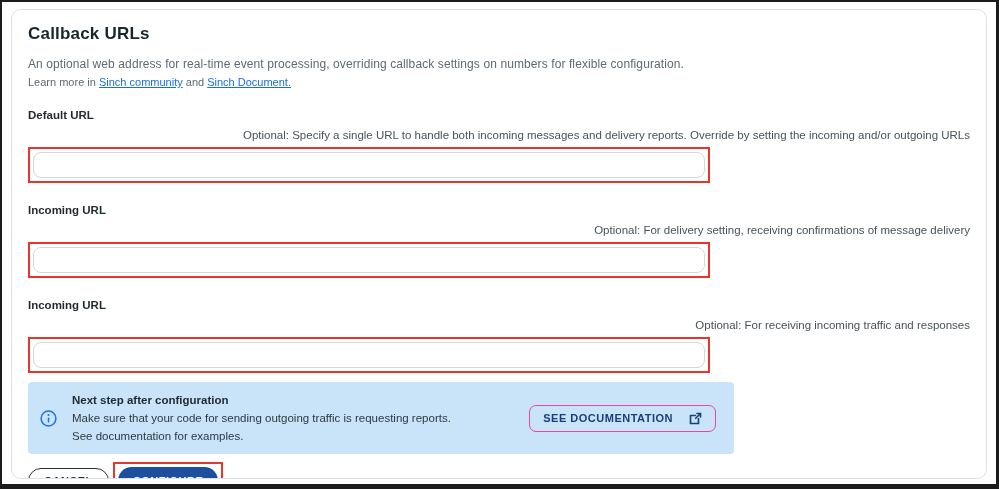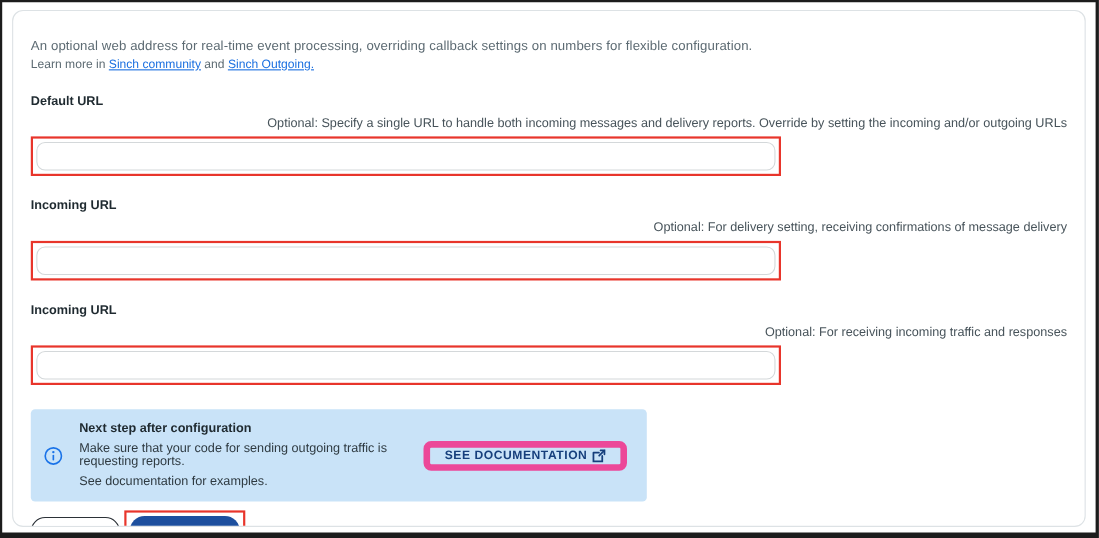--- a/index.html
+++ b/index.html
@@ -75,22 +75,22 @@
     border: 1px solid #d4d8da;
     border-radius: 8px;
     background: #ffffff;
     font-family: "Liberation Sans", sans-serif;
     font-size: 12px;
     color: #1f2a30;
     padding: 0 10px;
     outline: none;
   }
   .info-box {
-    margin-top: 22px;
-    width: 560px;
+    margin-top: 9px;
+    width: 706px;
     background: #c9e3f8;
     border-radius: 4px;
     padding: 12px 18px 12px 11px;
     display: flex;
     align-items: center;
   }
   .info-icon-col {
     width: 18px;
     margin-right: 15px;
     display: flex;
@@ -106,23 +106,23 @@
   }
   .info-line {
     font-size: 11.5px;
     color: #2e3a41;
     margin-top: 6px;
   }
   .see-doc-btn {
     flex: 0 0 auto;
     display: inline-flex;
     align-items: center;
-    gap: 4px;
+    gap: 16px;
     background: transparent;
-    border: 6px solid #ec4899;
+    border: 1px solid #ec4899;
     border-radius: 7px;
     color: #163f7c;
     font-family: "Liberation Sans", sans-serif;
     font-size: 11px;
     font-weight: bold;
     letter-spacing: 0.5px;
     padding: 6px 13px;
     height: 27px;
     cursor: pointer;
   }
@@ -163,24 +163,25 @@
     cursor: pointer;
   }
   .icon-svg { display: block; }
 </style>
 </head>
 <body>
 
 <div class="frame">
   <div class="card">
 
+    <div class="page-title">Callback URLs</div>
 
     <div class="desc">An optional web address for real-time event processing, overriding callback settings on numbers for flexible configuration.</div>
 
-    <div class="learn-more"><span>Learn more in </span><span class="link">Sinch community</span><span> and </span><span class="link">Sinch Outgoing.</span></div>
+    <div class="learn-more"><span>Learn more in </span><span class="link">Sinch community</span><span> and </span><span class="link">Sinch Document.</span></div>
 
     <div>
       <div class="field-label">Default URL</div>
       <div class="field-helper">Optional: Specify a single URL to handle both incoming messages and delivery reports. Override by setting the incoming and/or outgoing URLs</div>
       <div class="red-wrap">
         <input class="url-input" type="text" value="" style="">
       </div>
     </div>
 
     <div>

